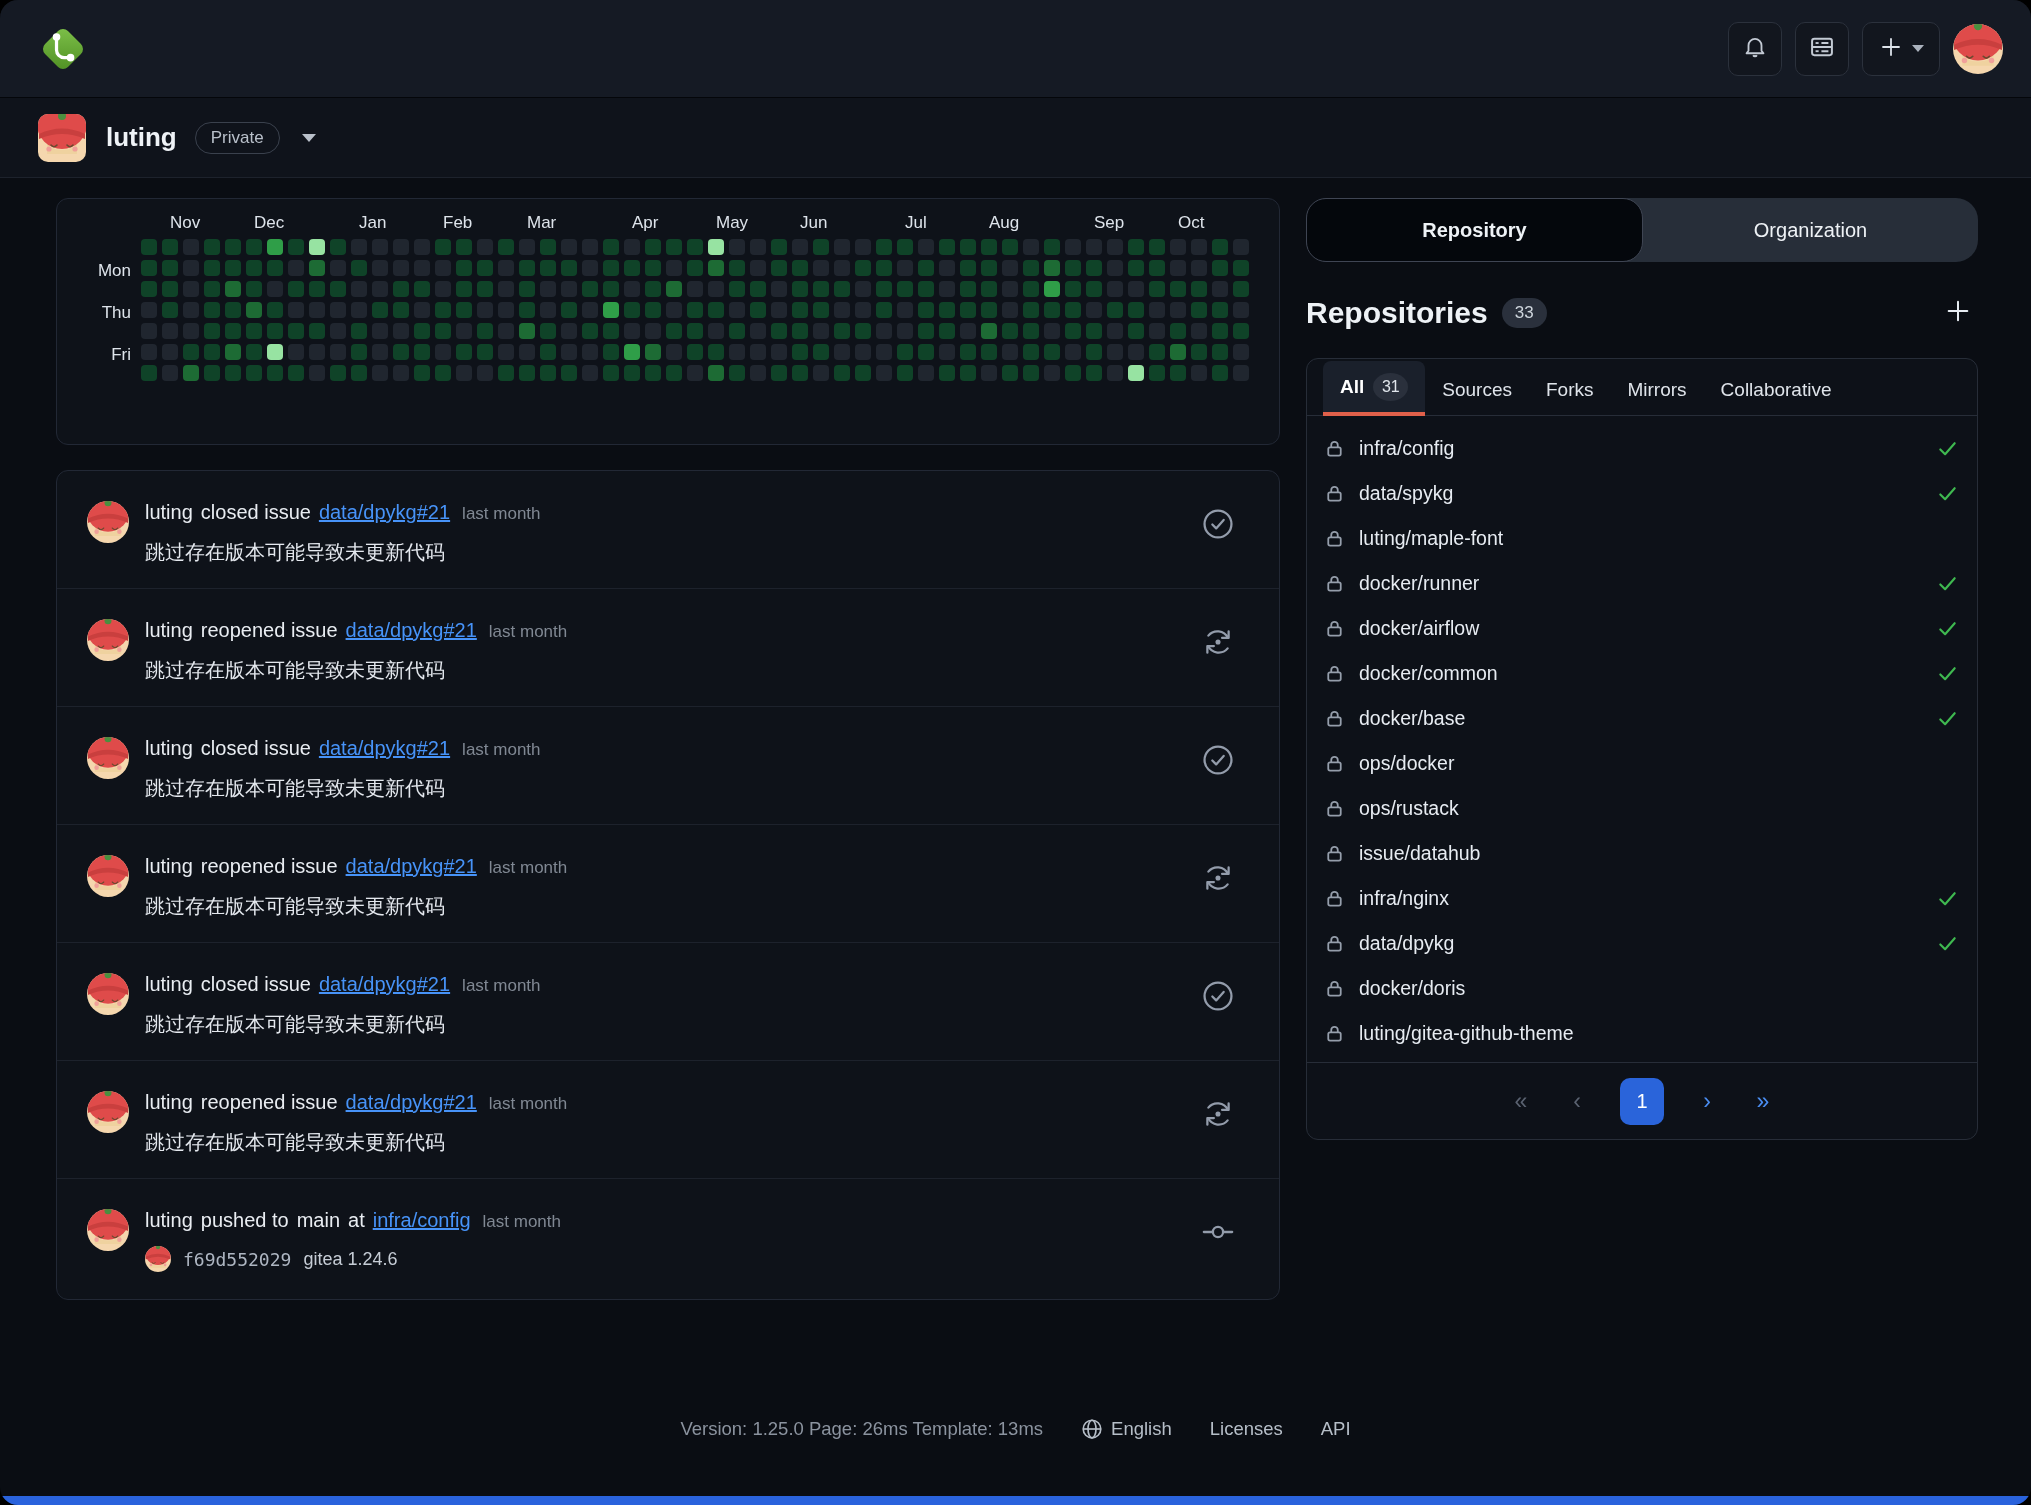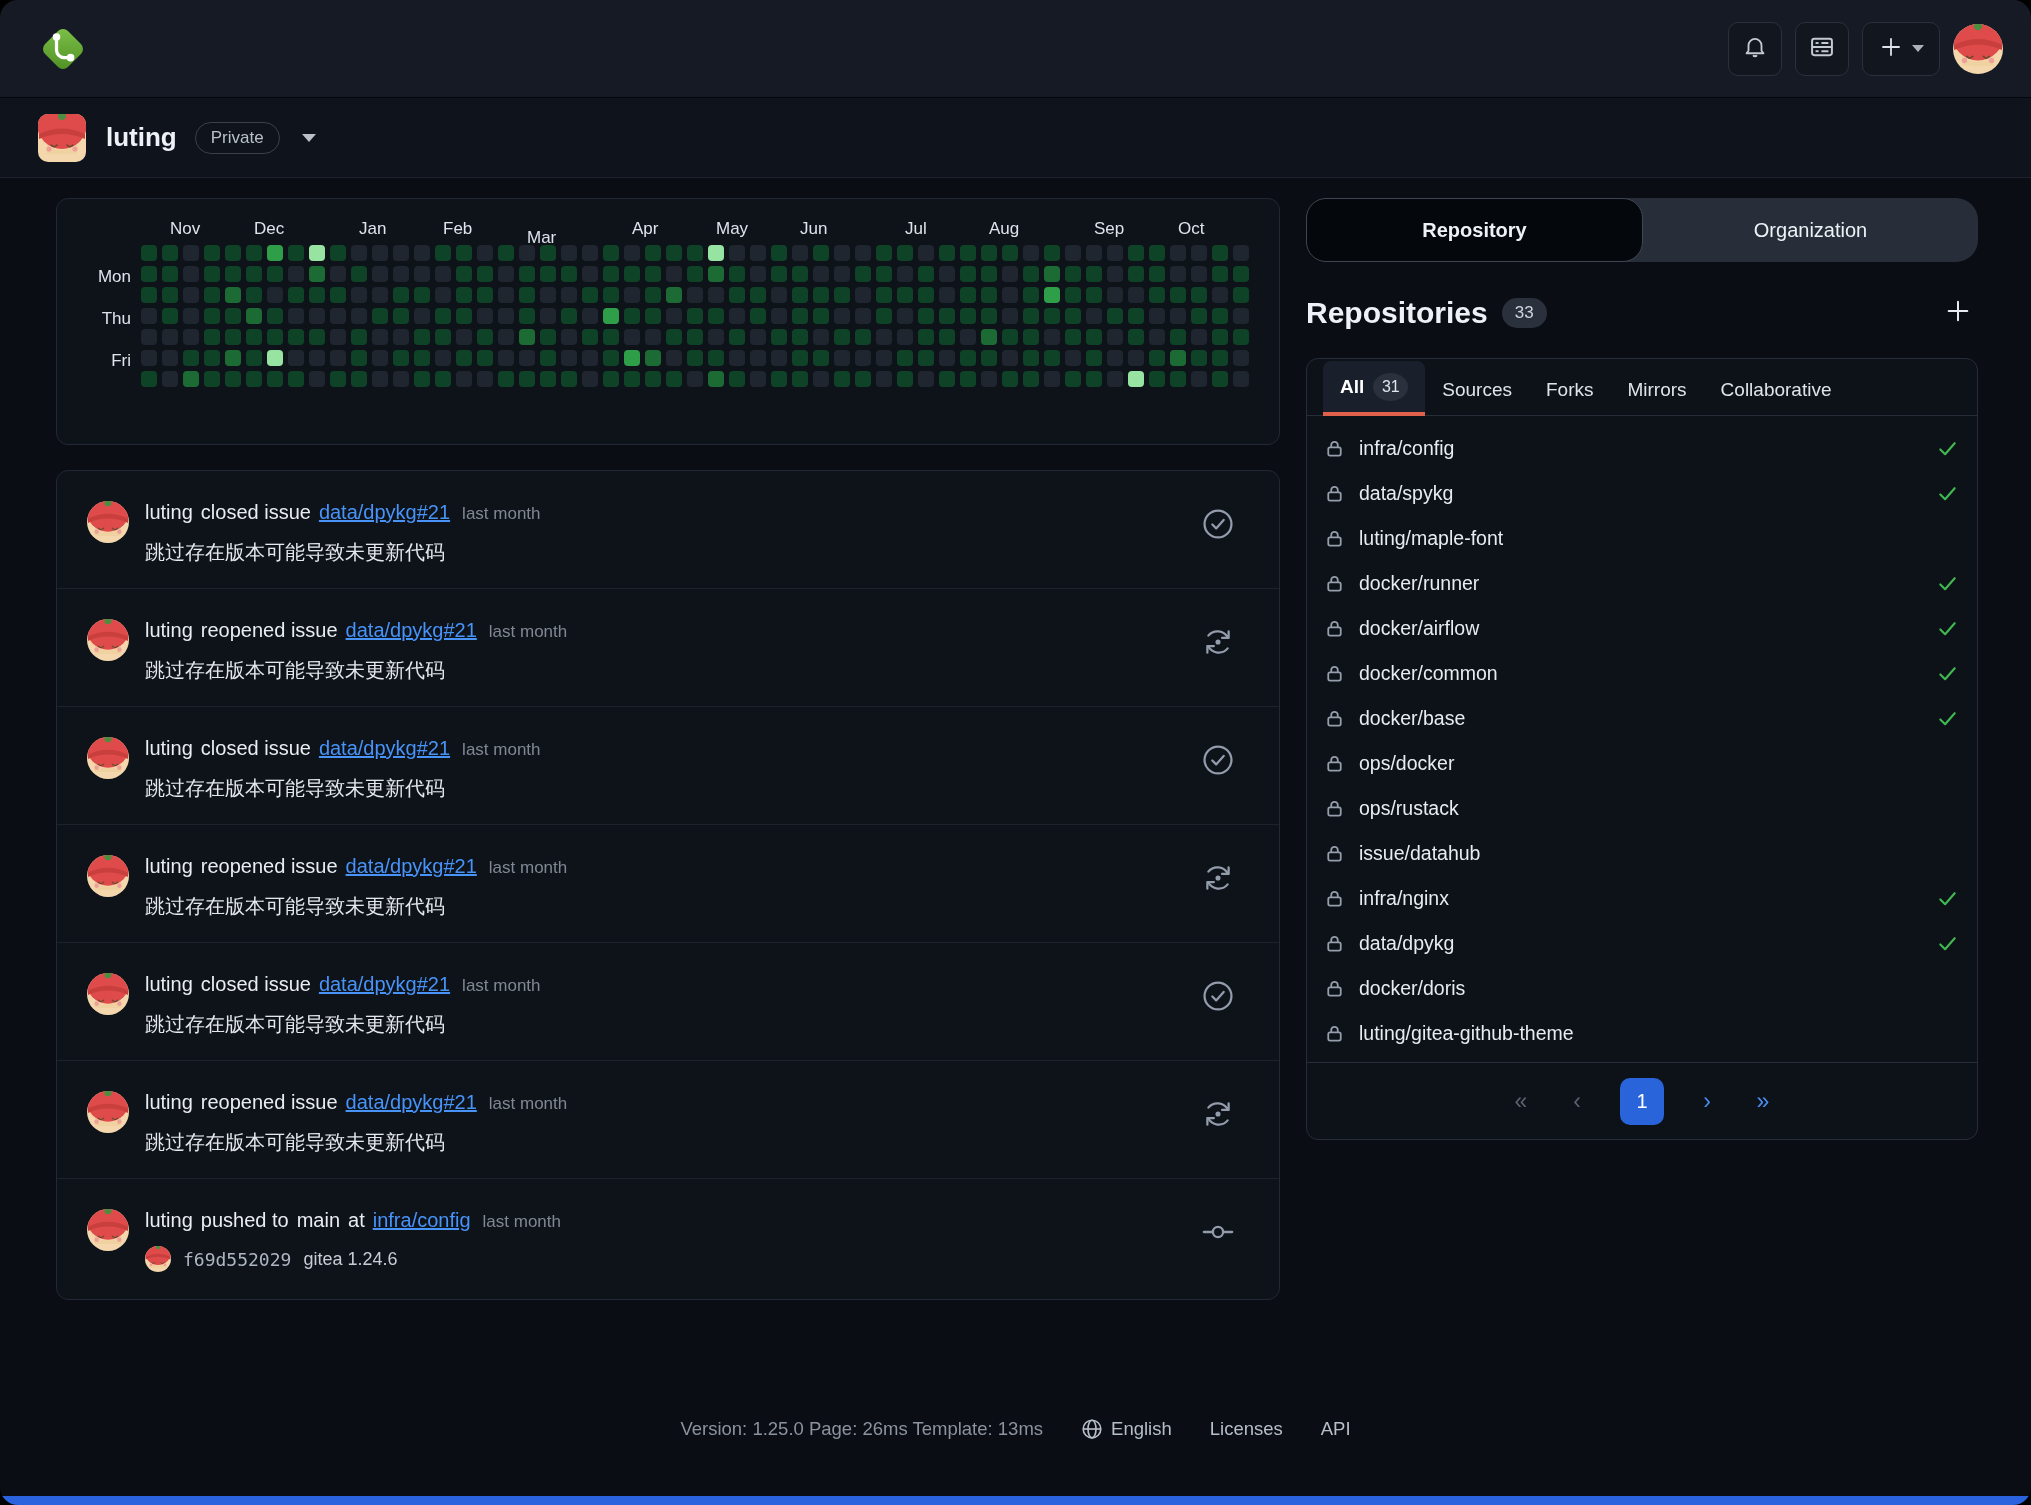--- a/index.html
+++ b/index.html
@@ -18,21 +18,21 @@
 
   
   .subheader{position:absolute;top:98px;left:0;right:0;height:79px;background:#0f131b;border-bottom:1px solid #1d222c;display:flex;align-items:center;}
   .sub-avatar{width:48px;height:48px;border-radius:10px;overflow:hidden;margin-left:38px;}
   .username{color:#eef2f6;font-size:26px;font-weight:700;margin-left:20px;}
   .vis-badge{margin-left:18px;border:1px solid #3a414d;color:#b9c0ca;font-size:17px;padding:5px 15px;border-radius:16px;}
   .sub-caret{margin-left:22px;width:0;height:0;border-left:7px solid transparent;border-right:7px solid transparent;border-top:8px solid #b9c0ca;}
 
   
   .card{position:absolute;background:#0e1219;border:1px solid #222835;border-radius:12px;box-sizing:border-box;}
-  .heat-card{left:56px;top:198px;width:1224px;height:247px;padding:20px 28px;}
+  .heat-card{left:56px;top:198px;width:1224px;height:247px;padding:14px 28px;}
   .feed-card{left:56px;top:470px;width:1224px;height:830px;padding:0;}
 
   
   .hm-months{position:relative;height:26px;margin-left:64px;}
   .hm-month{position:absolute;top:0;color:#dee4eb;font-size:17px;}
   .hm-body{display:flex;}
   .hm-days{width:56px;display:grid;grid-template-rows:repeat(7,21px);}
   .hm-day{color:#dee4eb;font-size:17px;text-align:right;padding-right:10px;line-height:21px;}
   .hm-grid{display:grid;grid-auto-flow:column;grid-template-rows:repeat(7,16px);grid-template-columns:repeat(53,16px);gap:5px;}
   .hm-cell{width:16px;height:16px;border-radius:4px;}
@@ -172,21 +172,21 @@
     <span class="vis-badge">Private</span>
     <span class="sub-caret"></span>
   </div>
 
   <div class="card heat-card">
     <div class="hm-months">
         <span class="hm-month" style="left: 21px;">Nov</span>
         <span class="hm-month" style="left: 105px;">Dec</span>
         <span class="hm-month" style="left: 210px;">Jan</span>
         <span class="hm-month" style="left: 294px;">Feb</span>
-        <span class="hm-month" style="left: 378px; margin-top: 9px;">Mar</span>
+        <span class="hm-month" style="left: 378px;">Mar</span>
         <span class="hm-month" style="left: 483px;">Apr</span>
         <span class="hm-month" style="left: 567px;">May</span>
         <span class="hm-month" style="left: 651px;">Jun</span>
         <span class="hm-month" style="left: 756px;">Jul</span>
         <span class="hm-month" style="left: 840px;">Aug</span>
         <span class="hm-month" style="left: 945px;">Sep</span>
         <span class="hm-month" style="left: 1029px;">Oct</span>
       </div>
     <div class="hm-body">
       <div class="hm-days">

